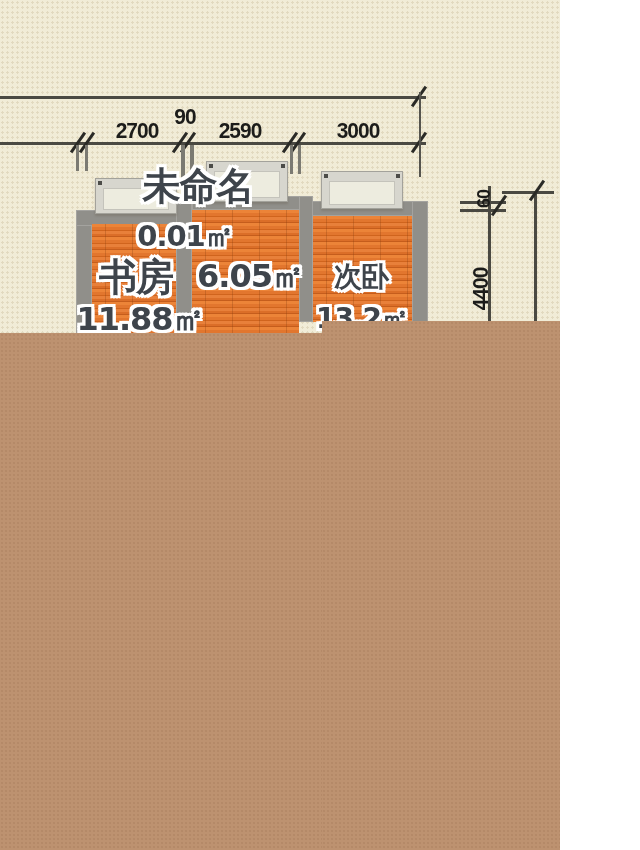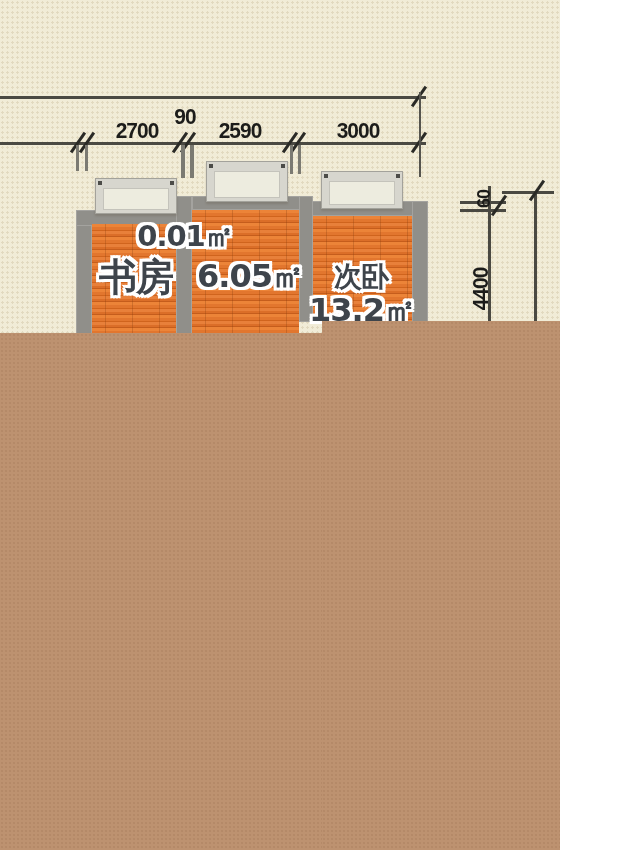--- a/index.html
+++ b/index.html
@@ -108,21 +108,23 @@
     <div class="dot l"></div>
     <div class="dot r"></div>
   </div>
   <div class="window" style="left:321px;top:171px;width:80px;height:36px;">
     <div class="pane"></div>
     <div class="dot l"></div>
     <div class="dot r"></div>
   </div>
 
   <div class="rlabel" style="left:185px;top:237px;font-size:29px;">0.01㎡</div>
+  <div class="rlabel" style="left:198px;top:186px;font-size:38px;">未命名</div>
   <div class="rlabel" style="left:250px;top:277px;font-size:32px;">6.05㎡</div>
   <div class="rlabel" style="left:136px;top:277px;font-size:38px;">书房</div>
+  <div class="rlabel" style="left:140px;top:320px;font-size:32px;">11.88㎡</div>
   <div class="rlabel" style="left:361px;top:277px;font-size:28px;">次卧</div>
-  <div class="rlabel" style="left:362px;top:311px;font-size:32px;">13.2㎡</div>
+  <div class="rlabel" style="left:362px;top:319px;font-size:28px;">13.2㎡</div>
 
   <div class="cover" style="left:0;top:333px;width:323px;height:517px;"></div>
   <div class="cover" style="left:322px;top:321px;width:318px;height:529px;"></div>
 
 </div>
 
 </body></html>

